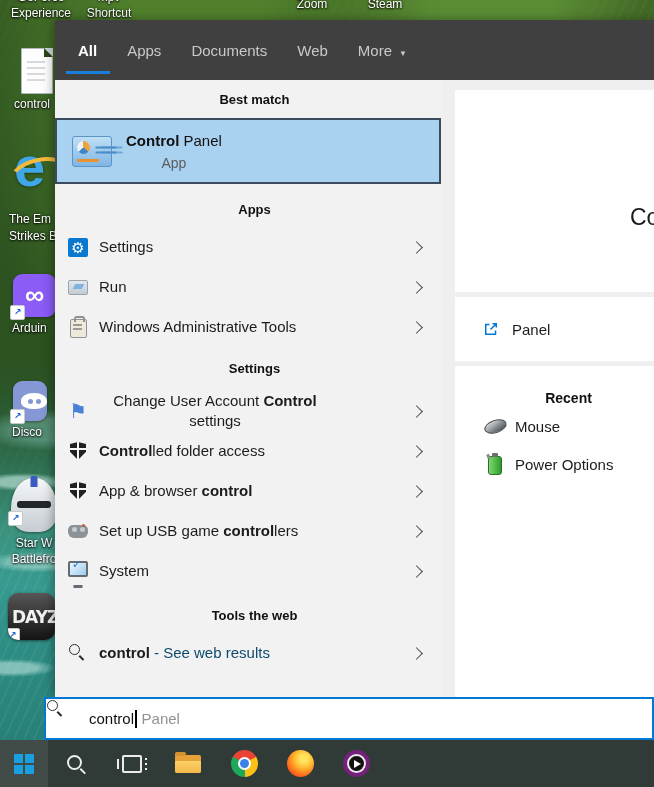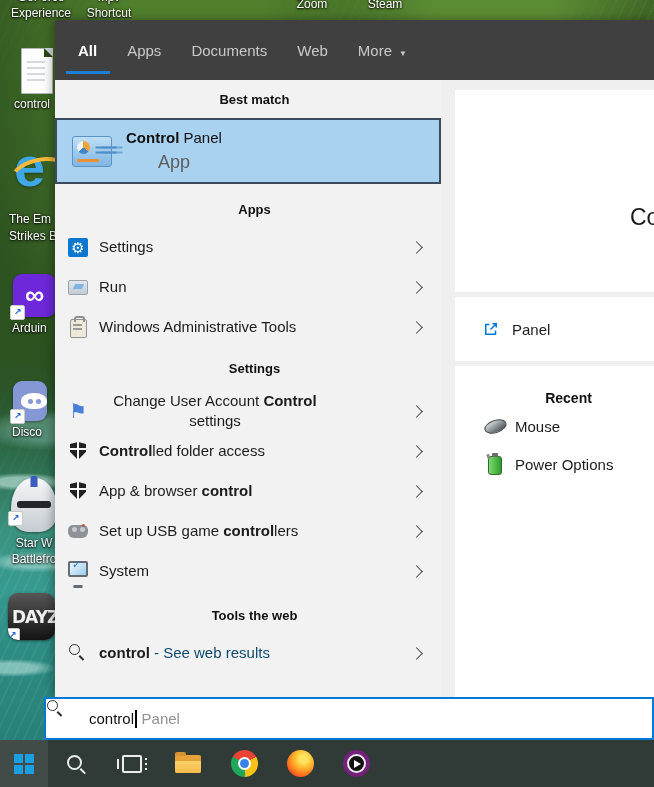--- a/index.html
+++ b/index.html
@@ -34,21 +34,21 @@
   .doc-icon{left:21px;top:48px;width:30px;height:44px;background:#fdfdfd;border:1px solid #b5b8ba;border-radius:1px;}
   .doc-icon::before{content:"";position:absolute;right:-1px;top:-1px;border-style:solid;border-width:0 9px 9px 0;border-color:#2a4717 #cfd4d8;}
   .doc-icon::after{content:"";position:absolute;left:5px;top:12px;width:18px;height:2px;background:#d7dadd;box-shadow:0 6px 0 #d7dadd,0 12px 0 #d7dadd,0 18px 0 #d7dadd;}
   .doc-icon .ilabel{left:-8px;}
 
   .ie-icon{left:12px;top:150px;width:46px;height:58px;}
   .ie-icon::before{content:"e";position:absolute;left:2px;top:-16px;font-size:56px;font-weight:bold;color:#3fa7e6;text-shadow:0 1px 3px rgba(0,0,0,.4);}
   .ie-icon::after{content:"";position:absolute;left:-3px;top:8px;width:52px;height:26px;border:4px solid transparent;border-top-color:#f5b93c;border-radius:50%;transform:rotate(-14deg);}
   .ie-icon .ilabel{left:-3px;line-height:17px;}
 
-  .arduino-icon{left:13px;top:274px;width:43px;height:43px;border-radius:9px;background:#6d28d9;display:flex;align-items:center;justify-content:center;box-shadow:0 1px 3px rgba(0,0,0,.4);}
+  .arduino-icon{left:13px;top:274px;width:43px;height:43px;border-radius:9px;background:#8b5cf6;display:flex;align-items:center;justify-content:center;box-shadow:0 1px 3px rgba(0,0,0,.4);}
   .arduino-icon::before{content:"\221E";color:#fff;font-size:27px;font-weight:bold;line-height:1;}
   .arduino-icon .ilabel{left:-1px;}
 
   .discord-icon{left:13px;top:381px;width:34px;height:40px;border-radius:9px;background:#8697d6;box-shadow:0 1px 3px rgba(0,0,0,.4);}
   .discord-icon::before{content:"";position:absolute;left:8px;top:12px;width:26px;height:16px;background:#fff;border-radius:48% 48% 44% 44%;}
   .discord-icon::after{content:"";position:absolute;left:15px;top:18px;width:5px;height:5px;border-radius:50%;background:#8697d6;box-shadow:8px 0 0 #8697d6;}
   .discord-icon .ilabel{left:-1px;}
 
   .helmet-icon{left:11px;top:478px;width:46px;height:54px;}
   .helmet-icon::before{content:"";position:absolute;inset:0;background:linear-gradient(#f5f7f9,#c6ccd2);border-radius:48% 48% 38% 38%/56% 56% 34% 34%;box-shadow:0 1px 3px rgba(0,0,0,.45);}
@@ -77,21 +77,21 @@
   .section-header{font-size:13px;font-weight:bold;color:#111;padding-left:13px;height:16px;line-height:16px;}
   .seg-b{font-weight:bold;}
   .seg-m{color:#0c4a6e;font-weight:normal;}
 
   .best-item{margin-top:10px;height:62px;background:#a9d2f0;border:2px solid #3c4a5e;display:flex;align-items:center;box-sizing:content-box;cursor:pointer;}
   .cpl-icon{width:38px;height:29px;margin-left:15px;border-radius:3px;background:linear-gradient(180deg,#bfe0f6,#7fb5e3);border:1px solid #5d93c4;position:relative;flex:0 0 38px;}
   .cpl-icon::before{content:"";position:absolute;left:4px;top:4px;width:13px;height:13px;border-radius:50%;background:conic-gradient(#f0a23c 0 130deg,#3f87c9 130deg 230deg,#e9f3fb 230deg 360deg);}
   .cpl-icon::after{content:"";position:absolute;left:4px;bottom:4px;width:22px;height:3px;background:#e8912f;border-radius:1px;box-shadow:18px -8px 0 -0.5px #4d8dc9,18px -13px 0 -0.5px #4d8dc9,24px -8px 0 -0.5px #6fa6d8,24px -13px 0 -0.5px #6fa6d8;}
   .bm-text{margin-left:14px;}
   .bm-title{font-size:15px;color:#111;}
-  .bm-sub{font-size:18px;color:#5c5c5c;margin-top:6px;}
+  .bm-sub{font-size:14px;color:#5c5c5c;margin-top:6px;}
 
   .row{display:flex;align-items:center;min-height:40px;padding-left:13px;cursor:pointer;}
   .ricon{width:20px;height:20px;flex:0 0 20px;display:flex;align-items:center;justify-content:center;position:relative;}
   .rtext{margin-left:11px;font-size:15px;color:#1c1c1c;line-height:20px;max-width:232px;}
   .chev{width:8px;height:8px;border-top:1.6px solid #4a4a4a;border-right:1.6px solid #4a4a4a;transform:rotate(45deg);margin-left:auto;margin-right:20px;flex:0 0 8px;}
   .mt14{margin-top:14px;}
   .mt17{margin-top:17px;}
   .mt18{margin-top:18px;}
   .mt9{margin-top:9px;}
 

